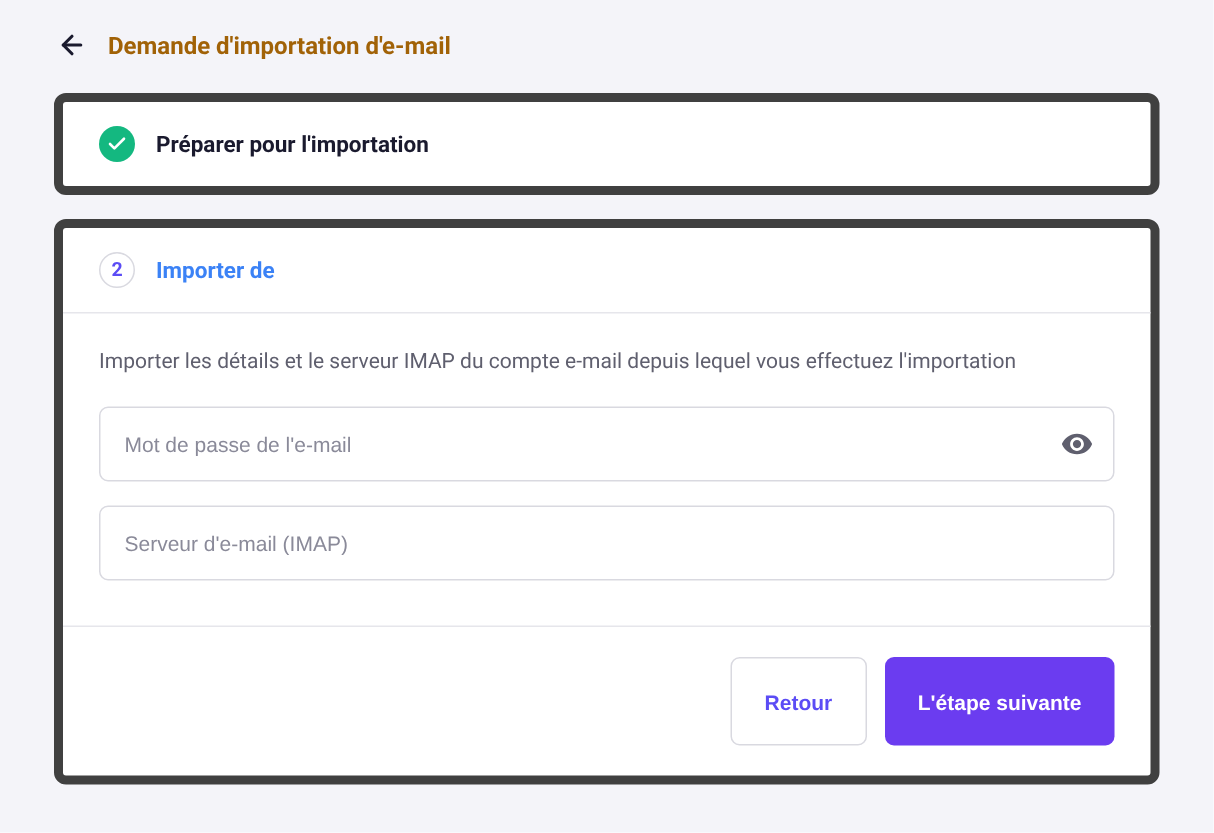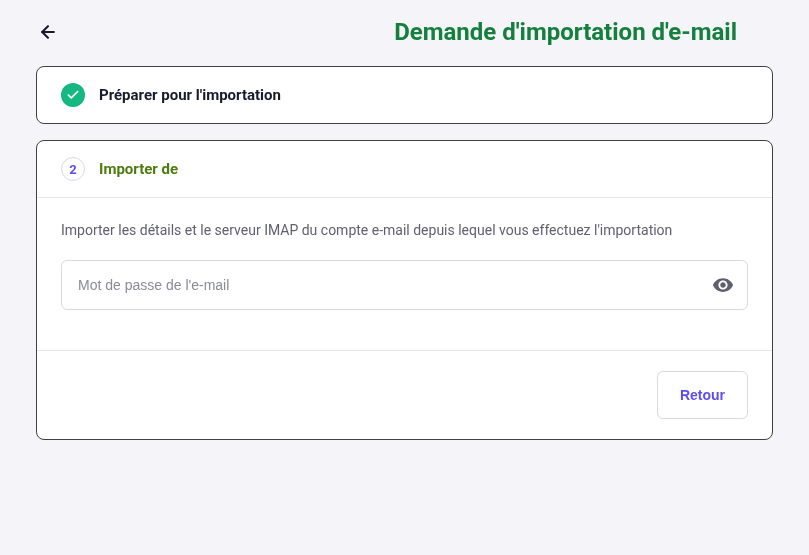--- a/index.html
+++ b/index.html
@@ -20,29 +20,29 @@
       width: 24px;
       height: 24px;
       display: flex;
       align-items: center;
       justify-content: center;
       cursor: pointer;
       margin-right: 12px;
     }
     .title {
       flex: 1;
-      text-align: right;
-      font-size: 24px;
-      font-weight: 700;
-      color: #15803d;
+      text-align: left;
+      font-size: 16px;
+      font-weight: 700;
+      color: #a16207;
       margin-right: 36px;
     }
     .card {
       background: #fff;
-      border: 1px solid #404040;
+      border: 6px solid #404040;
       border-radius: 8px;
       margin-bottom: 16px;
     }
     .step1-content {
       display: flex;
       align-items: center;
       padding: 16px 24px;
       gap: 14px;
     }
     .check-circle {
@@ -76,21 +76,21 @@
       align-items: center;
       justify-content: center;
       font-size: 13px;
       font-weight: 700;
       color: #5b4cf5;
       flex-shrink: 0;
     }
     .step2-label {
       font-size: 15px;
       font-weight: 700;
-      color: #4d7c0f;
+      color: #3b82f6;
     }
     .form-body {
       padding: 24px;
     }
     .instructions {
       font-size: 14px;
       color: #5f5f6e;
       margin-bottom: 22px;
     }
     .input-wrap {
@@ -135,21 +135,21 @@
       margin-top: 4px;
     }
     .footer {
       border-top: 1px solid #e6e6eb;
       padding: 20px 24px;
       display: flex;
       justify-content: flex-end;
       gap: 12px;
     }
     .btn {
-      height: 48px;
+      height: 59px;
       padding: 0 22px;
       border-radius: 6px;
       font-size: 14px;
       font-weight: 700;
       cursor: pointer;
       border: none;
       display: flex;
       align-items: center;
       justify-content: center;
     }
@@ -198,17 +198,21 @@
 
     <div class="input-wrap password-wrap">
       <input type="password" class="text-input" placeholder="Mot de passe de l'e-mail" style="">
       <div class="eye-btn">
         <svg width="22" height="22" viewBox="0 0 24 24" fill="#5f5f6e">
           <path d="M12 4.5C7 4.5 2.73 7.61 1 12c1.73 4.39 6 7.5 11 7.5s9.27-3.11 11-7.5c-1.73-4.39-6-7.5-11-7.5zM12 17c-2.76 0-5-2.24-5-5s2.24-5 5-5 5 2.24 5 5-2.24 5-5 5zm0-8c-1.66 0-3 1.34-3 3s1.34 3 3 3 3-1.34 3-3-1.34-3-3-3z"></path>
         </svg>
       </div>
     </div>
 
+    <div class="input-wrap server-wrap">
+      <input type="text" class="text-input" placeholder="Serveur d'e-mail (IMAP)" style="">
+    </div>
   </div>
   <div class="footer">
     <button class="btn btn-secondary">Retour</button>
+    <button class="btn btn-primary">L'étape suivante</button>
   </div>
 </div>
 
 </body></html>

